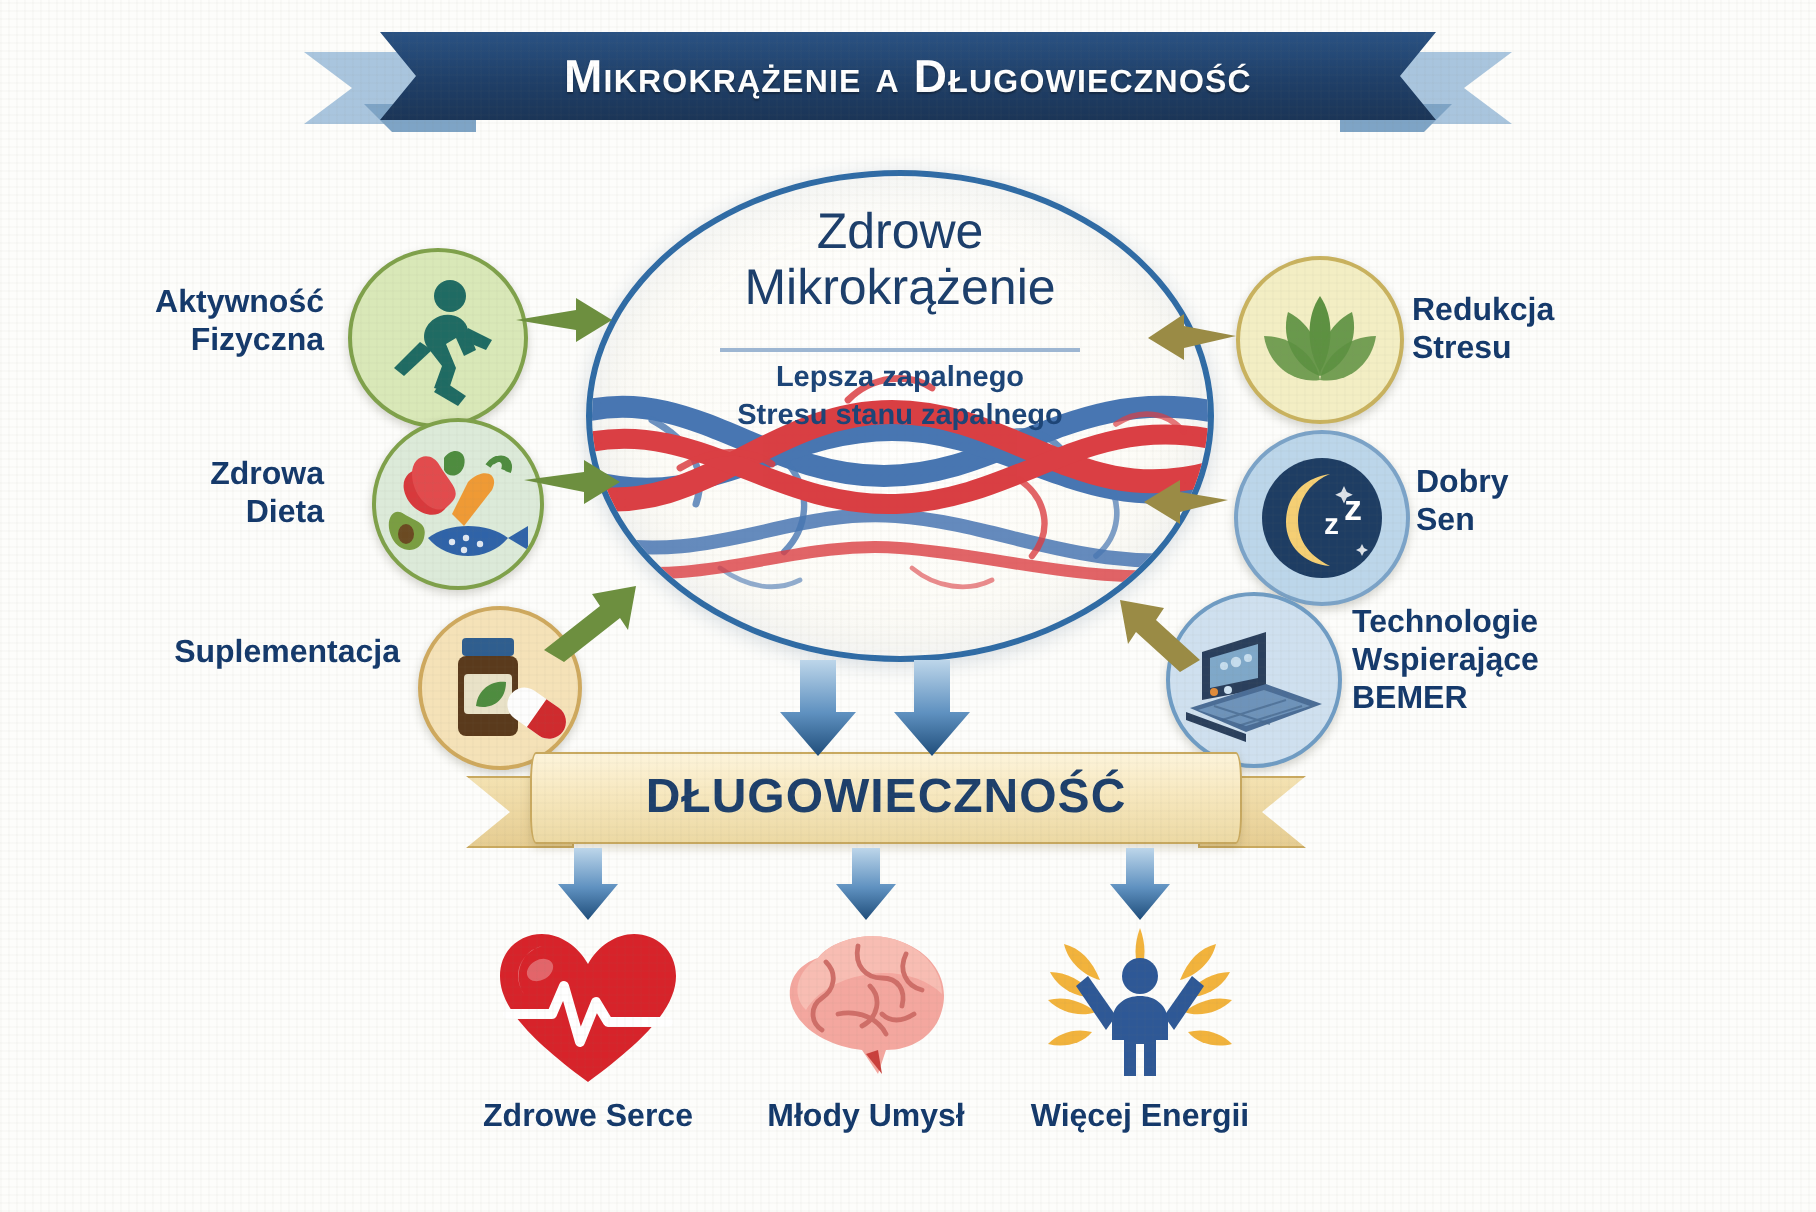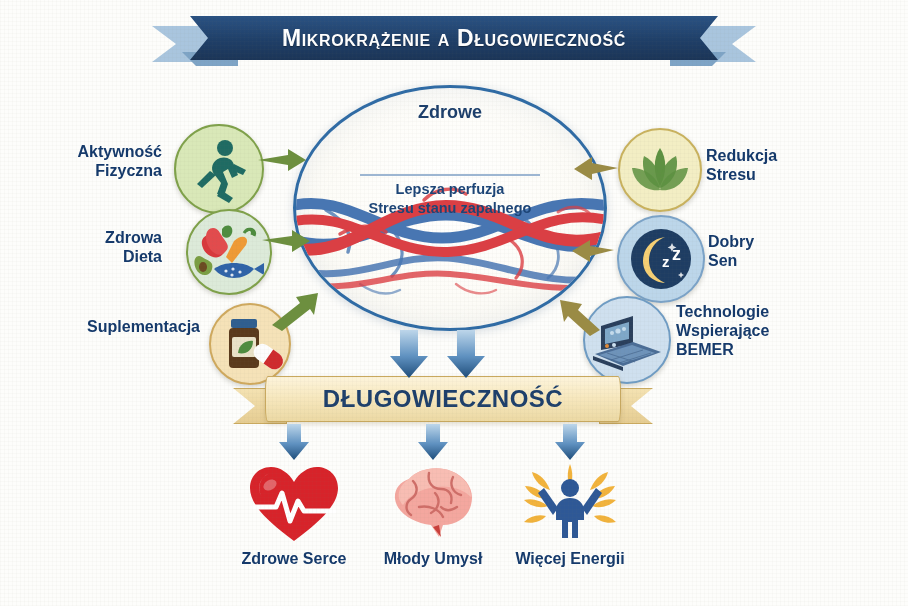--- a/index.html
+++ b/index.html
@@ -42,21 +42,21 @@
   #hub{
     position:absolute;left:293px;top:85px;width:308px;height:240px;
     border-radius:50%;
     background:radial-gradient(ellipse at 50% 42%,#ffffff 0%,#fdfcf7 60%,#f8f6ee 100%);
     border:3px solid #2f6ba5;
     box-shadow:0 2px 10px rgba(40,70,110,.18), inset 0 0 28px rgba(190,205,225,.25);
     overflow:hidden;
   }
   #hub-title{position:absolute;left:0;right:0;top:14px;text-align:center;z-index:4;}
   #hub-title div{
-    color:#1d3f6b;font-size:18px;font-weight:bold;line-height:1.12;
+    color:#1d3f6b;font-size:25px;font-weight:normal;line-height:1.12;
   }
   #hub-rule{position:absolute;left:64px;right:64px;top:86px;height:2px;background:#9db6d2;z-index:4;}
   #hub-sub{position:absolute;left:0;right:0;top:92px;text-align:center;z-index:4;}
   #hub-sub div{color:#1d4577;font-size:14.5px;font-weight:bold;line-height:1.3;}
   .vessels{position:absolute;left:0;top:0;width:308px;height:240px;z-index:1;}
 
   
   .node{position:absolute;}
   .bubble{
     position:absolute;border-radius:50%;overflow:hidden;
@@ -171,24 +171,25 @@
           <path d="M44,146 C60,136 78,136 90,144" stroke-width="3.4" opacity=".85"></path>
           <path d="M128,112 C140,100 158,98 170,106" stroke-width="3.4" opacity=".85"></path>
           <path d="M214,152 C228,162 230,178 220,190" stroke-width="3.2" opacity=".8"></path>
           <path d="M262,124 C274,116 288,118 296,128" stroke-width="2.8" opacity=".7"></path>
           <path d="M160,196 C172,206 188,208 200,202" stroke-width="2.4" opacity=".6"></path>
         </g>
       </g>
     </svg>
     <div id="hub-title">
       <div>Zdrowe</div>
+      <div>Mikrokrążenie</div>
     </div>
     <div id="hub-rule"></div>
     <div id="hub-sub">
-      <div>Lepsza perfuzja</div>
+      <div>Lepsza zapalnego</div>
       <div>Stresu stanu zapalnego</div>
     </div>
   </div>
 
   <div class="node">
     <div class="bubble" style="left:174px;top:124px;width:86px;height:86px;background:#d9e8b8;border:2.5px solid #7fa14a;">
       <svg viewBox="0 0 86 86" width="86" height="86">
         <g fill="#1f6b63">
           <circle cx="49" cy="22" r="8"></circle>
           <path d="M44,32 C50,30 57,33 58,39 L62,49 L56,52 L52,43 L47,46 L52,58 L48,70 L41,68 L45,57 L38,48 C34,43 36,35 44,32 Z"></path>

